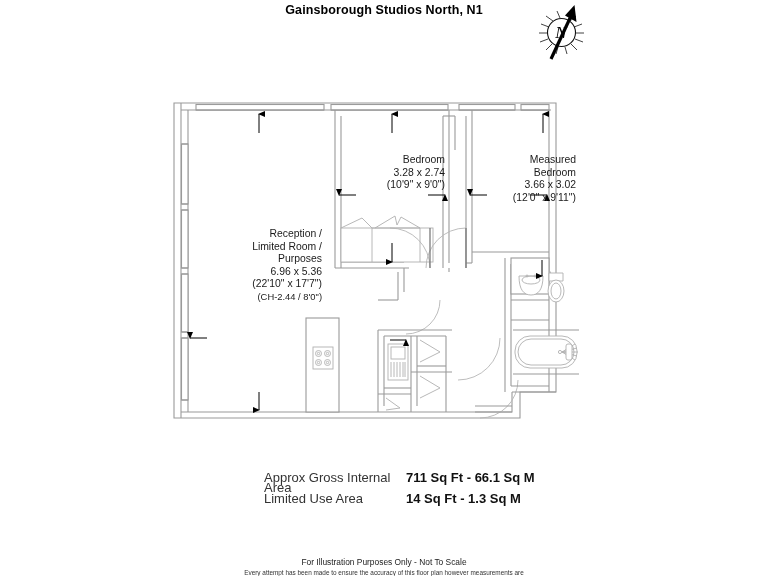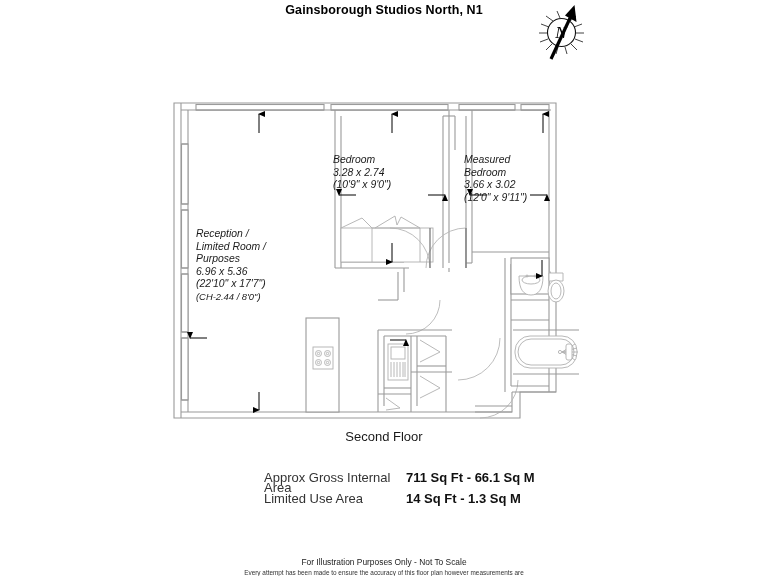--- a/index.html
+++ b/index.html
@@ -40,26 +40,25 @@
     position: absolute;
     left: 533px;
     top: 2px;
     width: 60px;
     height: 68px;
   }
 
   
   .room-label {
     position: absolute;
-    text-align: left;
+    text-align: right;
     font-size: 10.4px;
     line-height: 12.6px;
     color: #1a1a1a;
     white-space: nowrap;
-    font-style: italic;
   }
   .room-label .ln { display: block; }
   .room-label .small { font-size: 9.4px; }
 
   #label-bedroom2 { left: 333px; top: 154px; width: 112px; }
   #label-principal { left: 464px; top: 154px; width: 112px; }
   #label-reception { left: 196px; top: 228px; width: 126px; }
 
   
   .floor-caption {
@@ -392,21 +391,20 @@
 
   <div class="room-label" id="label-reception">
     <span class="ln">Reception /</span>
     <span class="ln">Limited Room /</span>
     <span class="ln">Purposes</span>
     <span class="ln">6.96 x 5.36</span>
     <span class="ln">(22'10" x 17'7")</span>
     <span class="ln small">(CH-2.44 / 8'0")</span>
   </div>
 
-  <div class="floor-caption">Second Floor</div>
 
   <div class="area-block">
     <div class="area-row">
       <div class="area-name">Approx Gross Internal Area</div>
       <div class="area-value">711 Sq Ft - 66.1 Sq M</div>
     </div>
     <div class="area-row">
       <div class="area-name">Limited Use Area</div>
       <div class="area-value">14 Sq Ft - 1.3 Sq M</div>
     </div>

